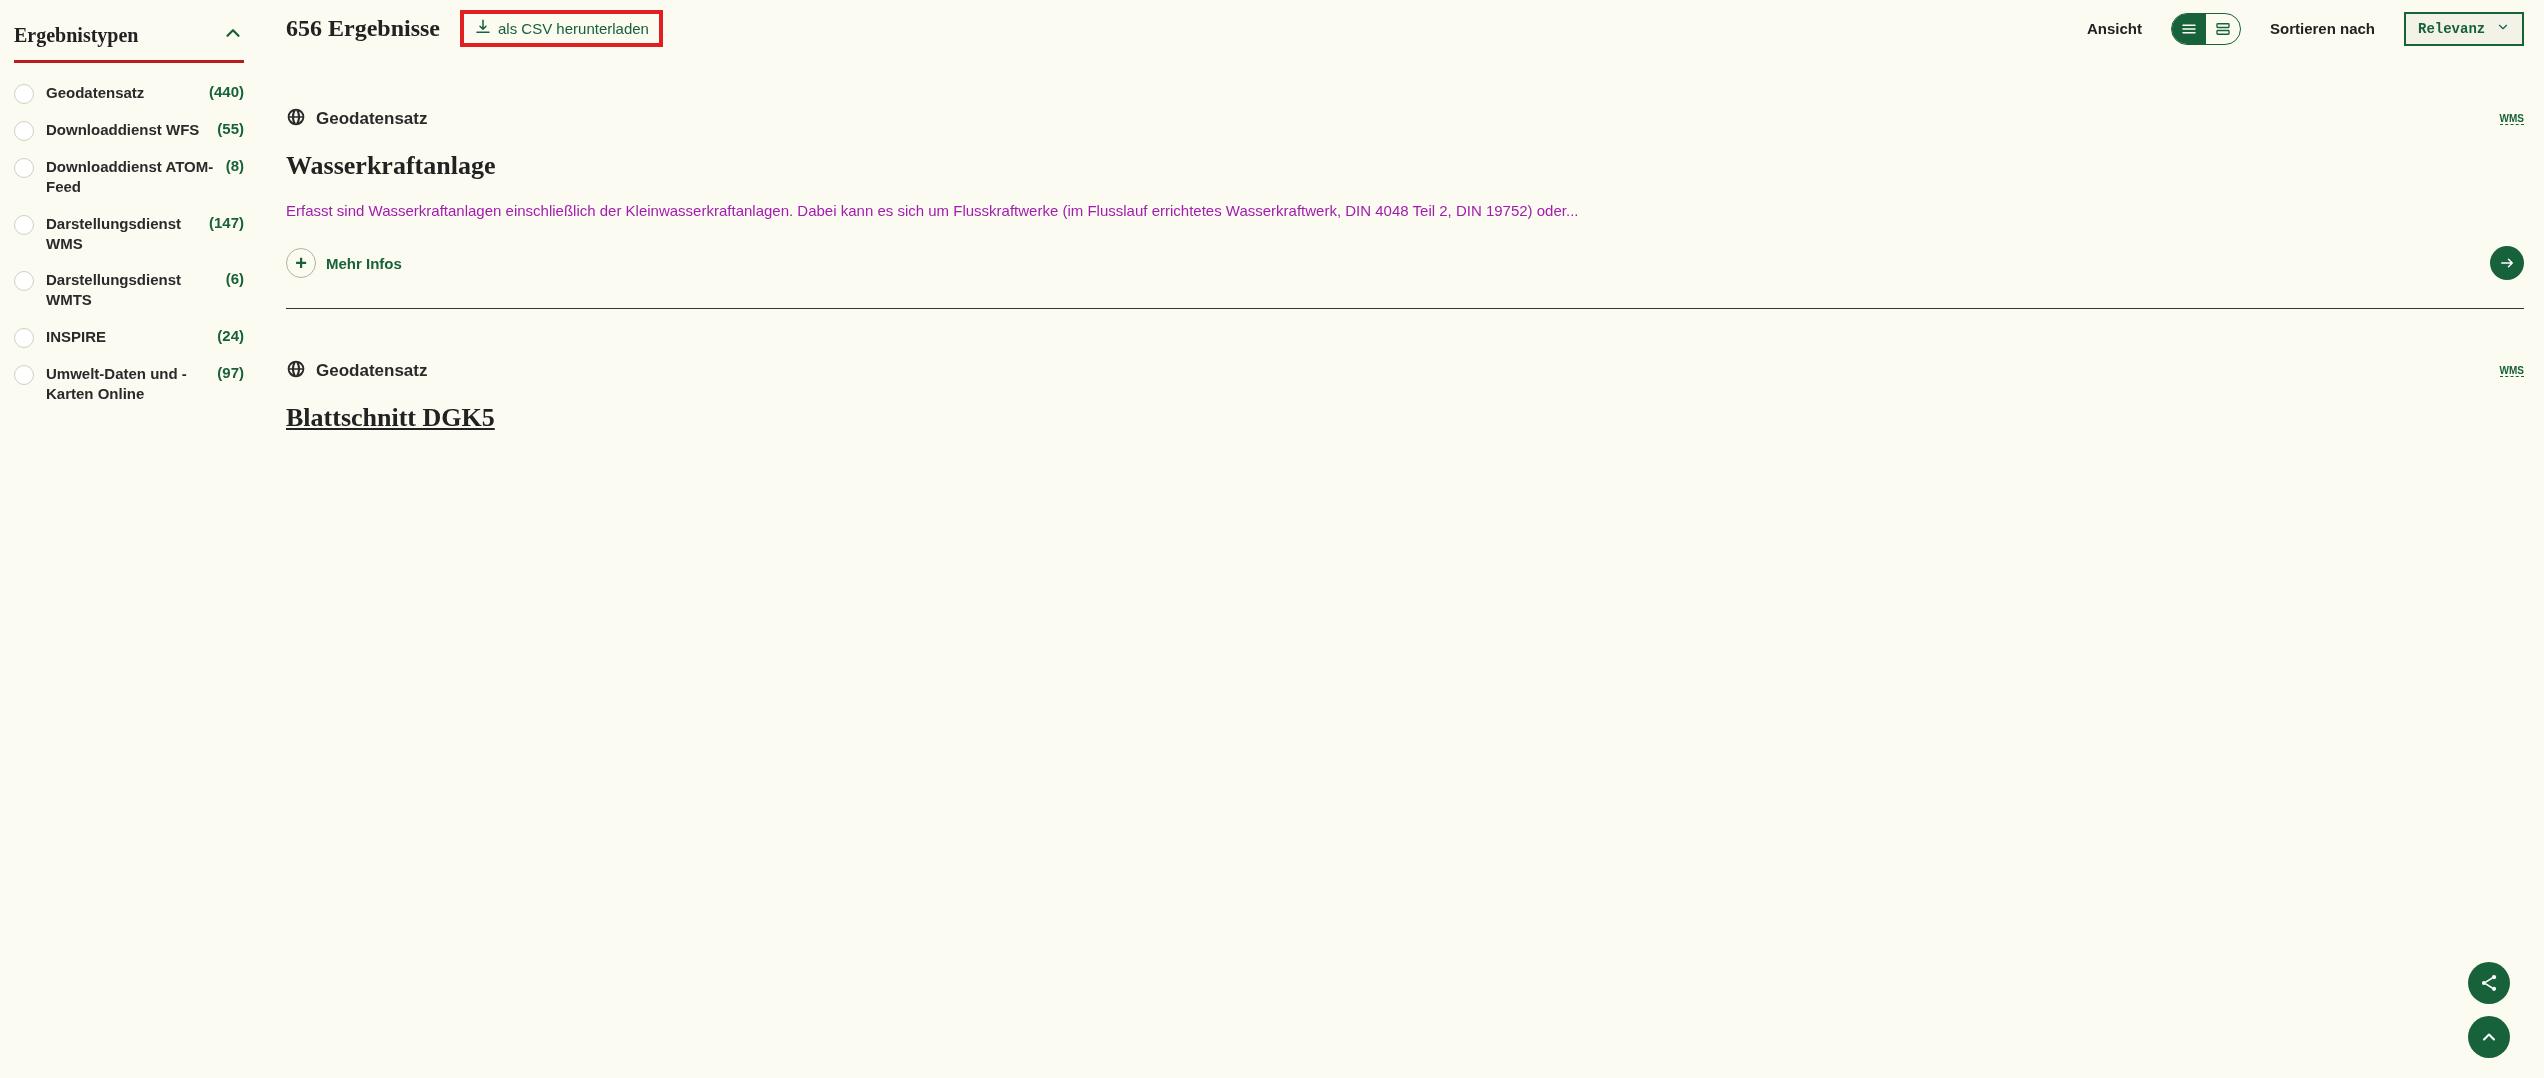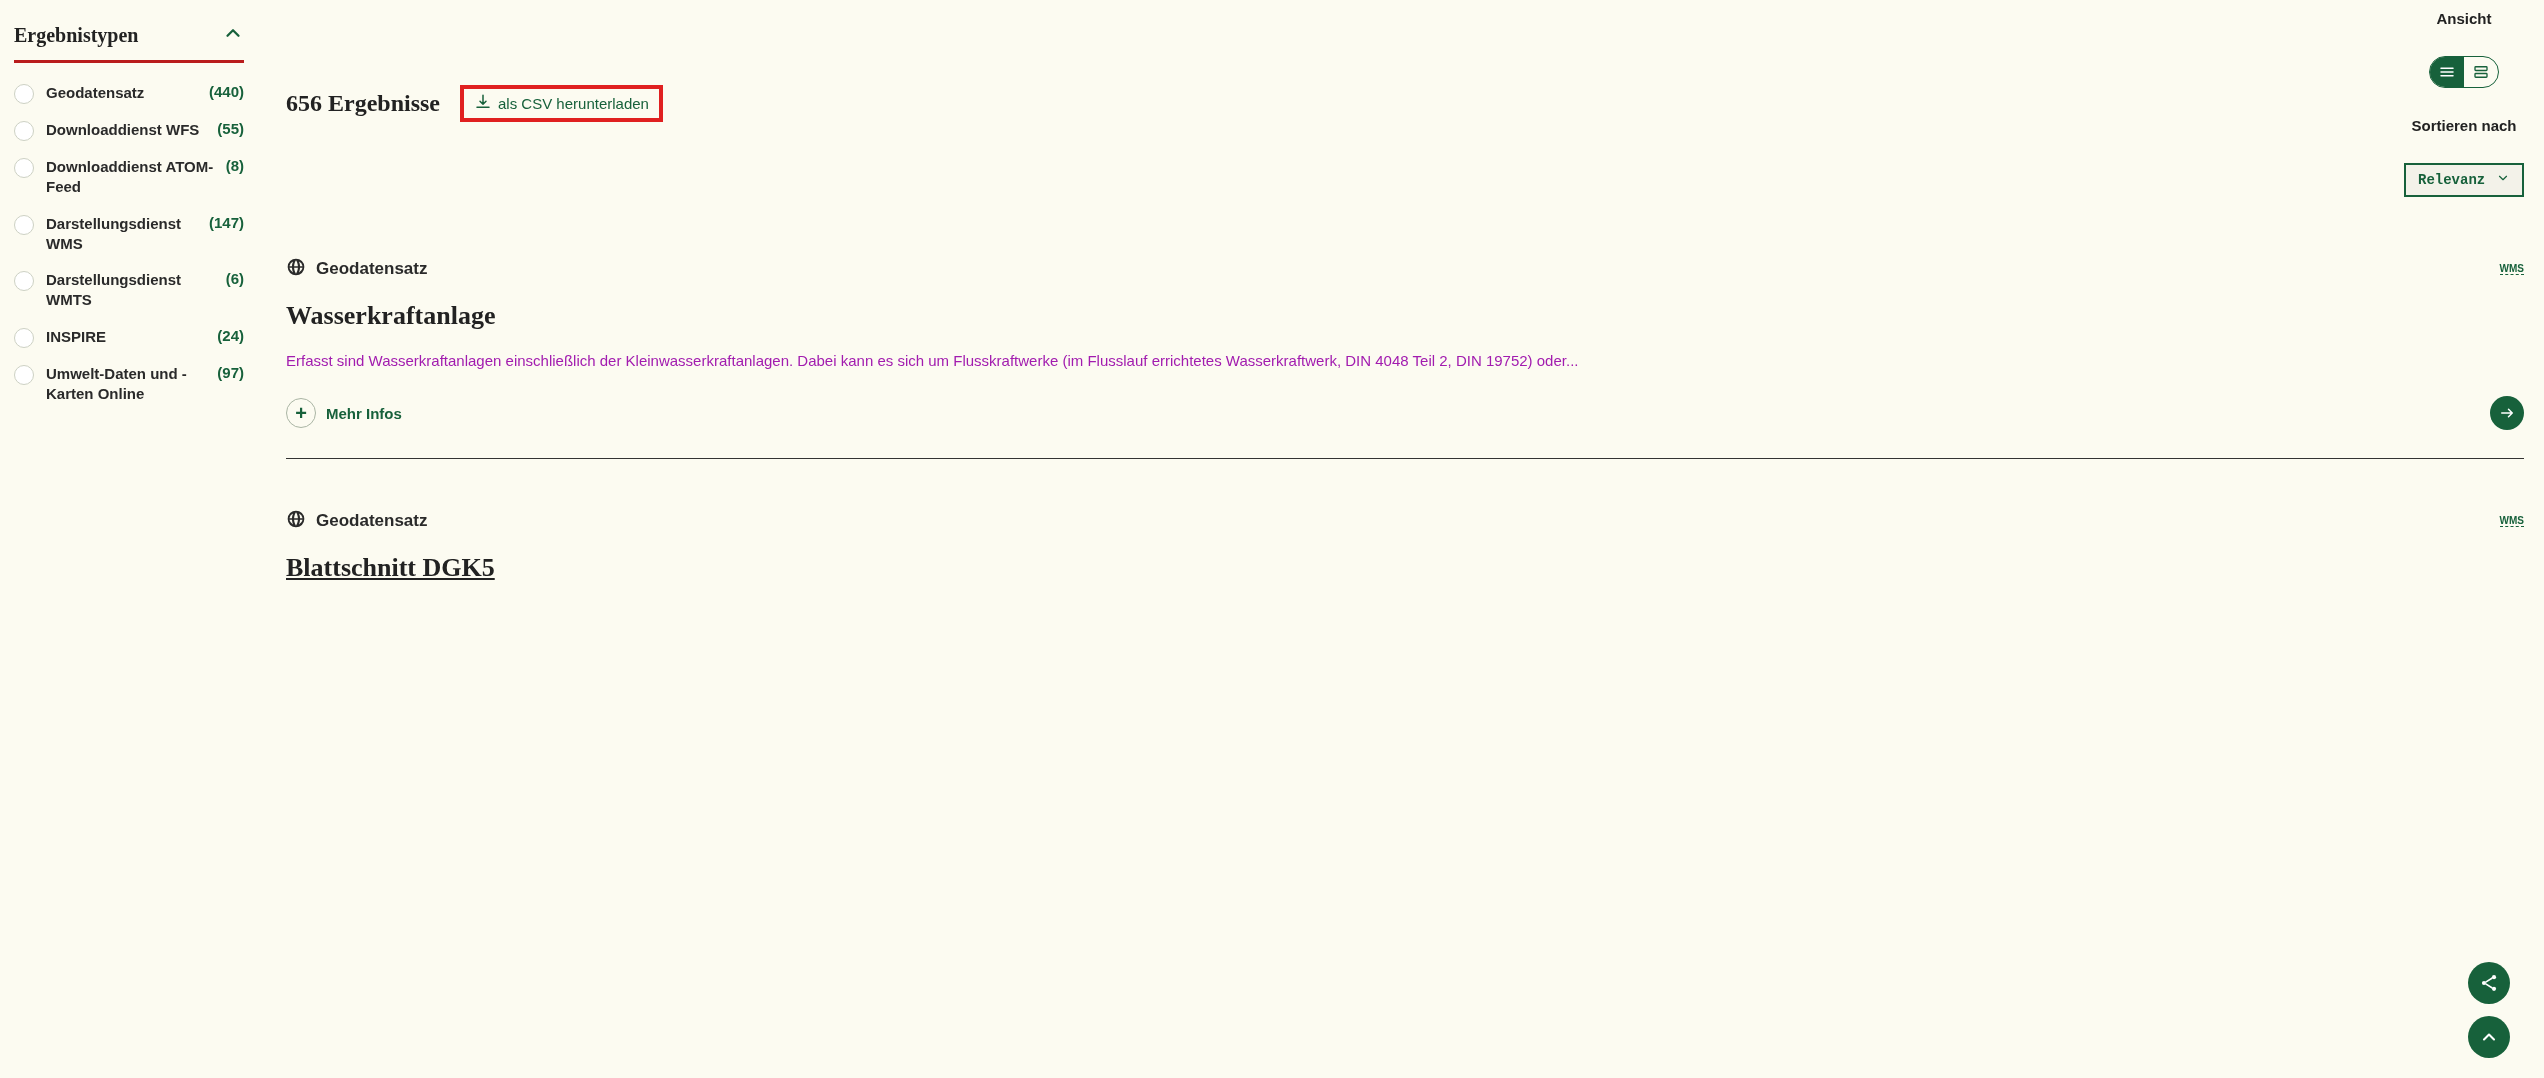--- a/index.html
+++ b/index.html
@@ -99,21 +99,20 @@
     cursor: pointer;
     border: 4px solid #e02020;
     padding: 4px 10px;
   }
   .csv-link svg { width: 18px; height: 18px; }
   .header-right {
     margin-left: auto;
     display: flex;
     align-items: center;
     gap: 29px;
-    flex-direction: column;
   }
   .view-label, .sort-label {
     font-size: 15px;
     font-weight: 700;
     color: #222;
   }
   .view-toggle {
     display: flex;
     border: 1px solid #17613b;
     border-radius: 18px;

